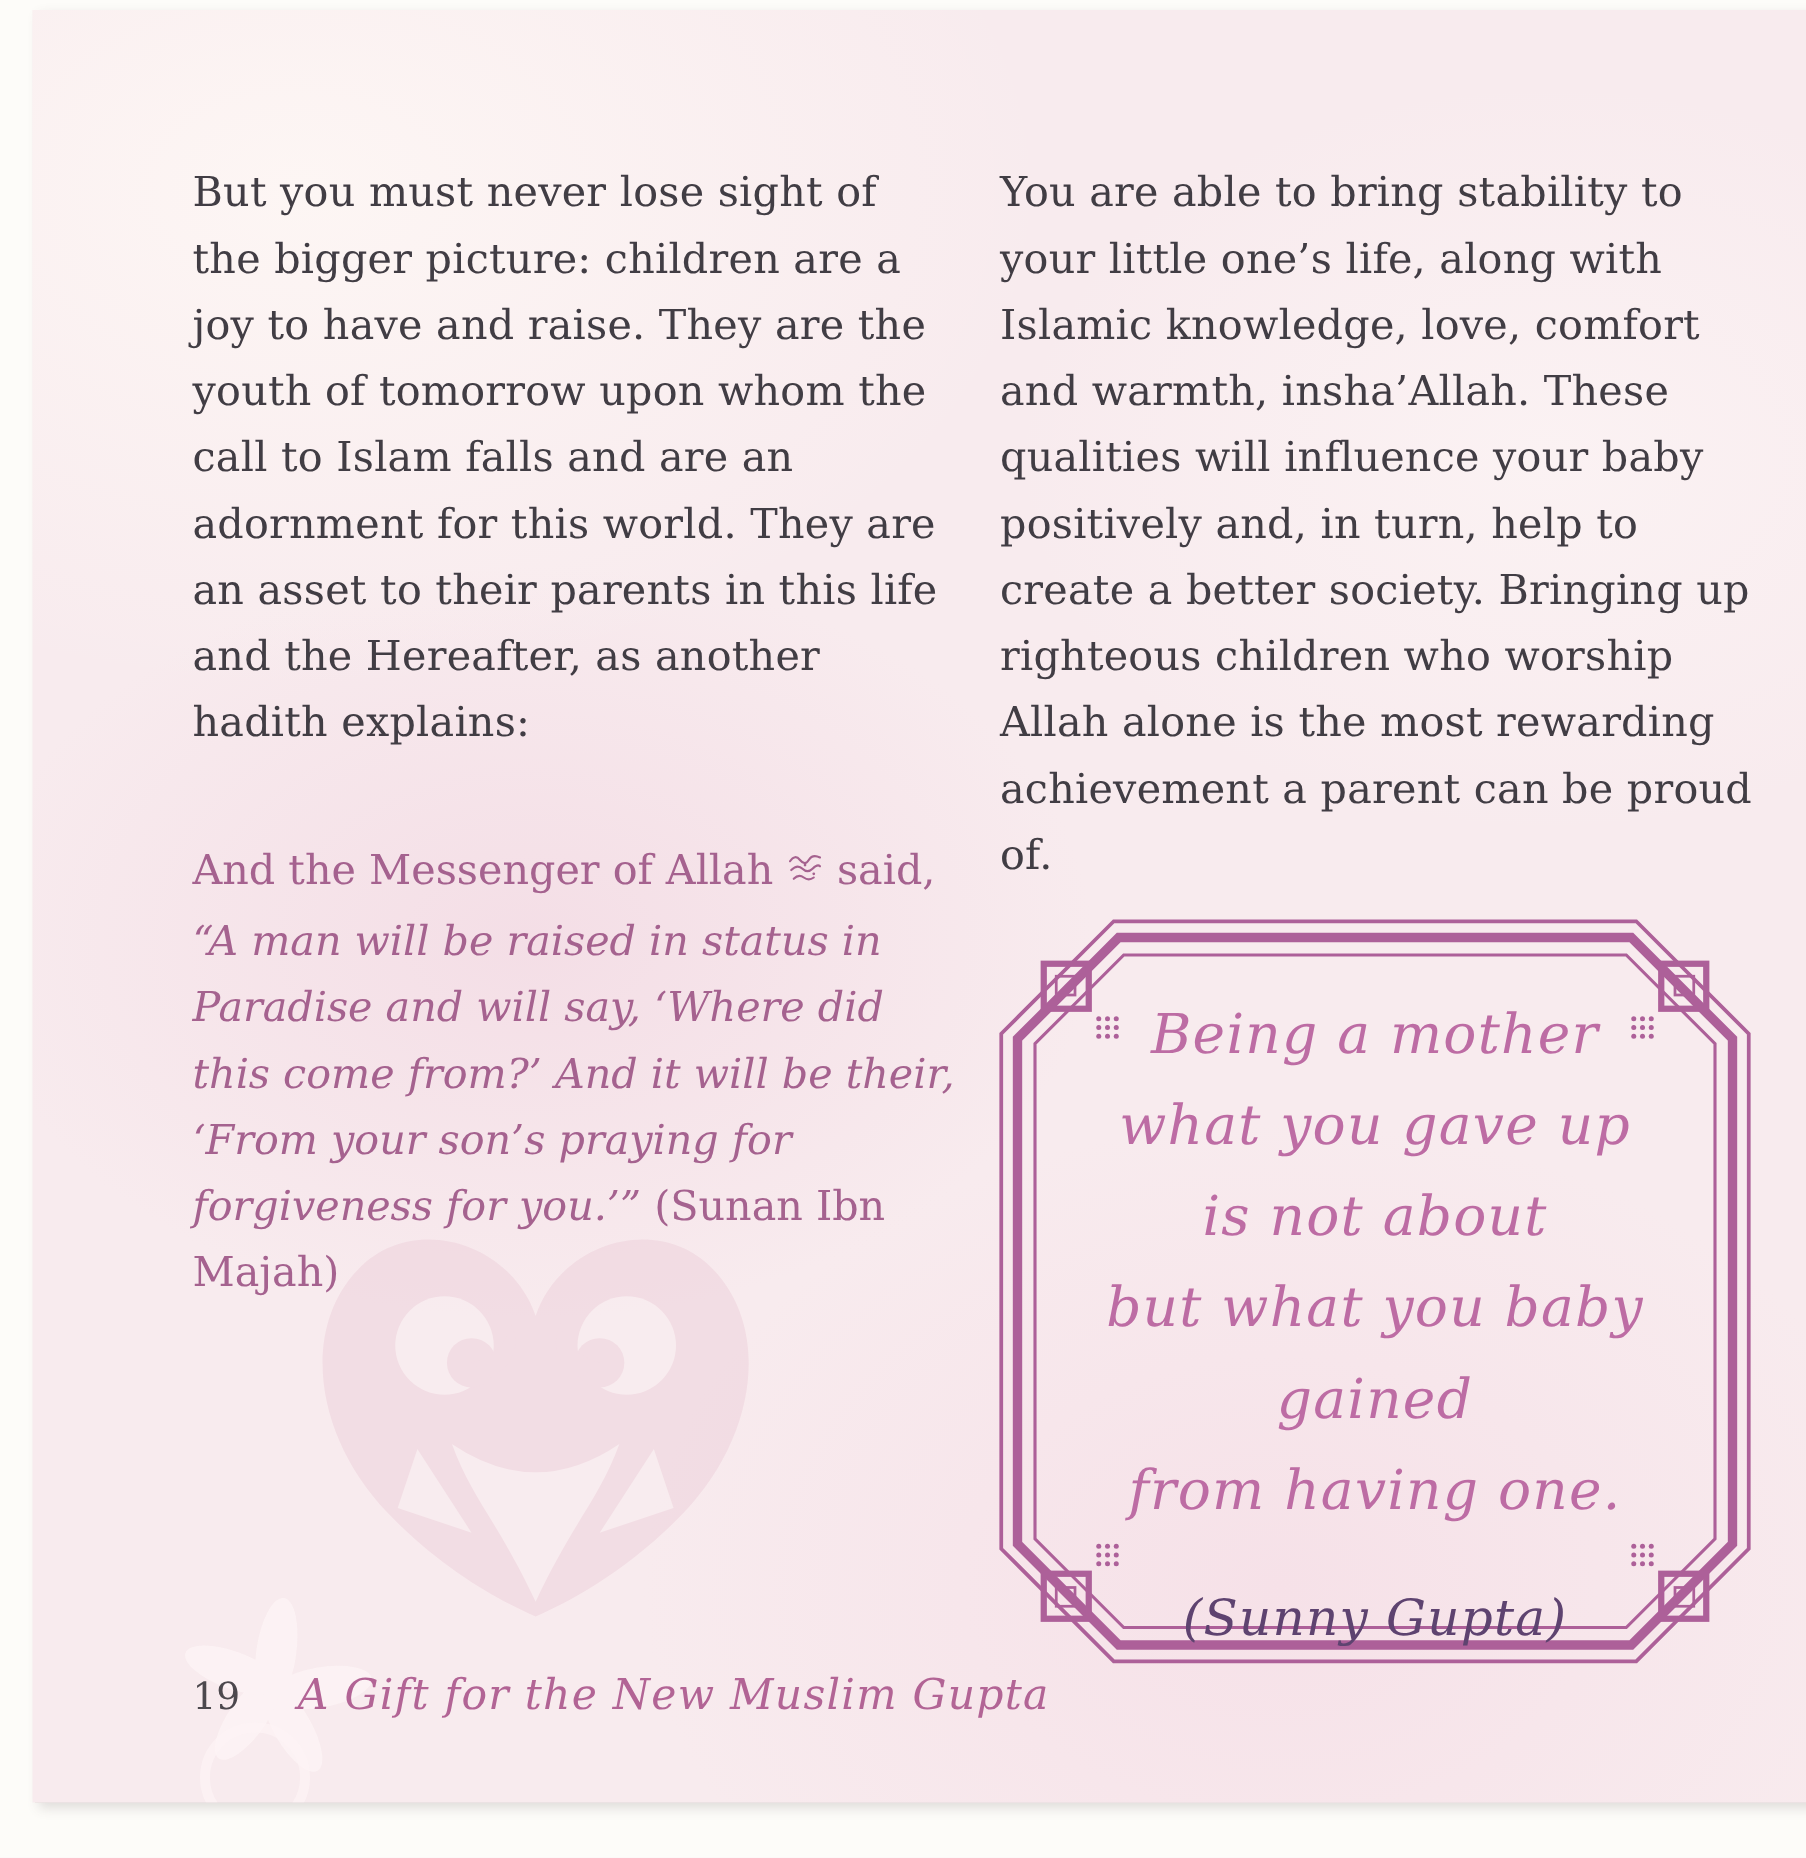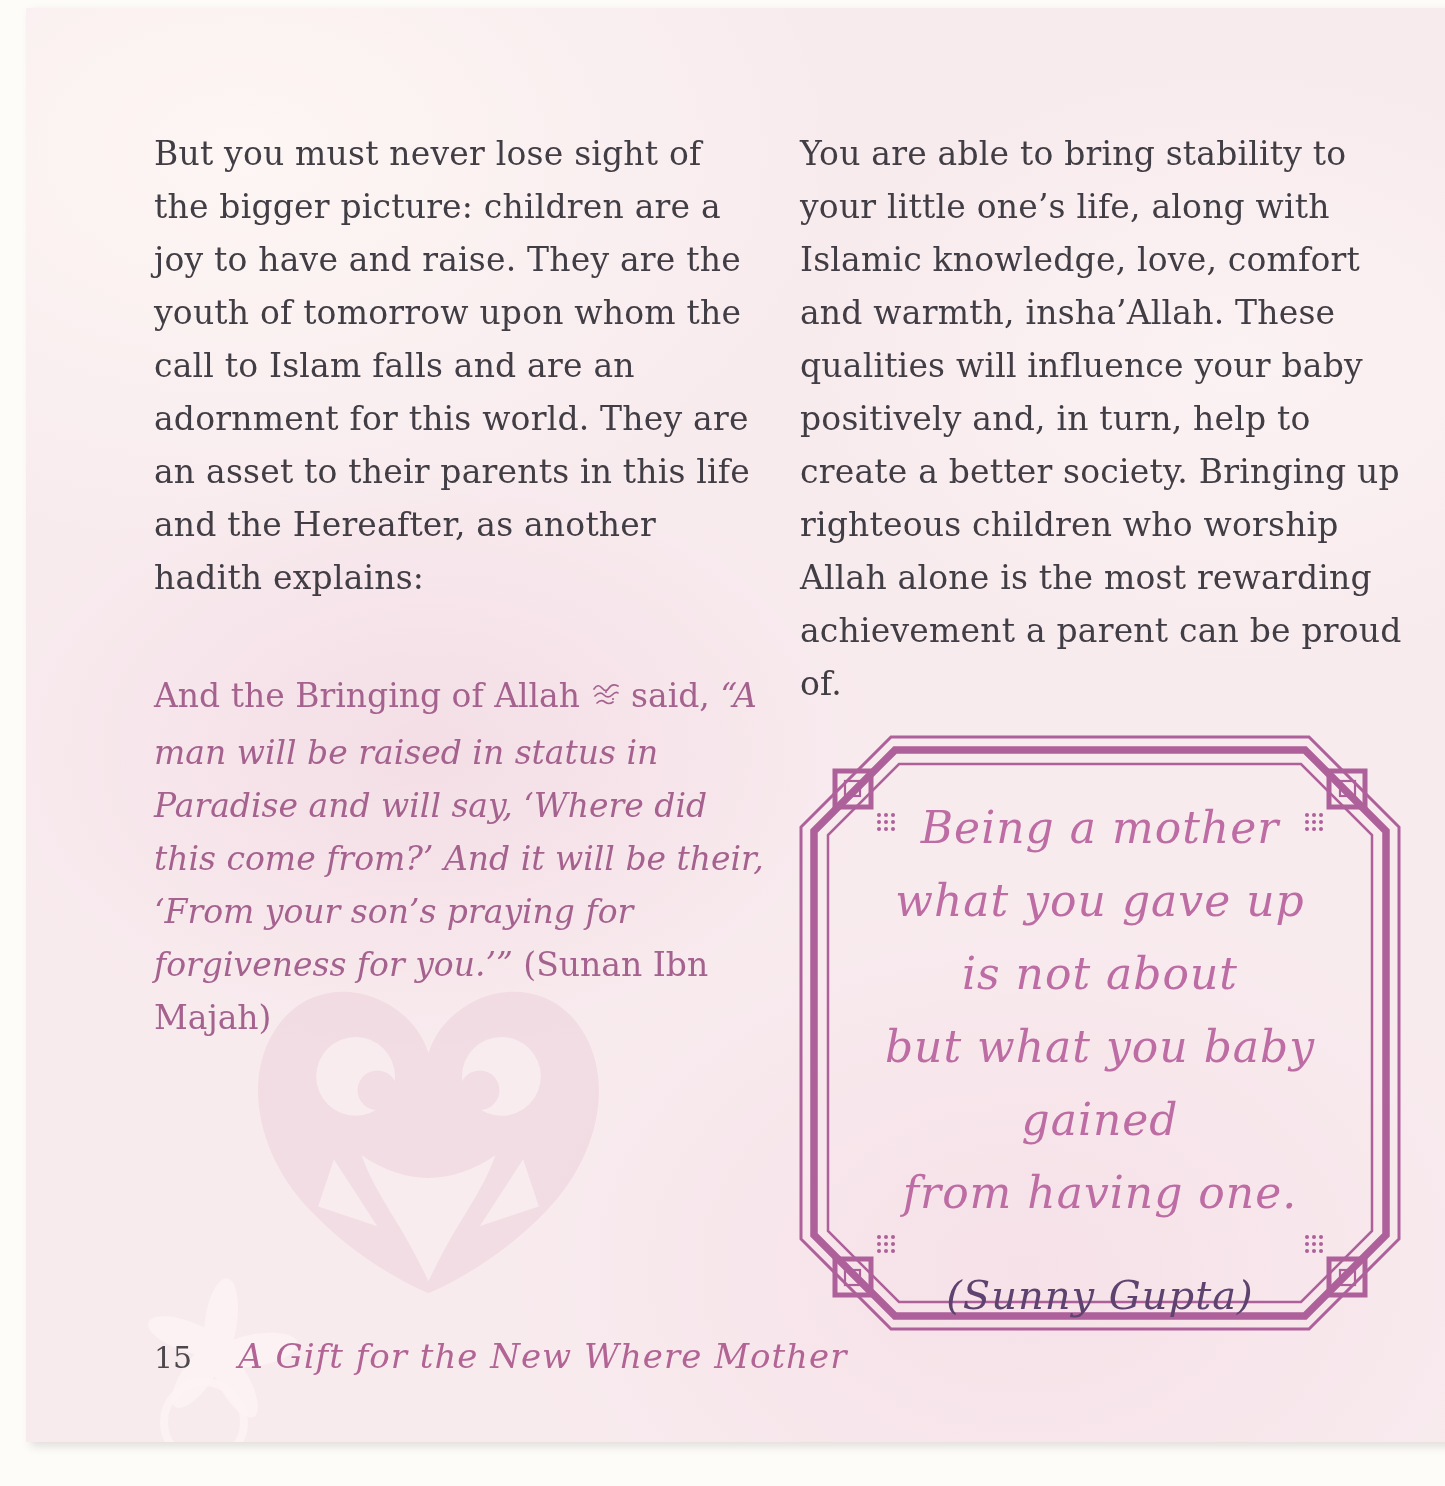--- a/index.html
+++ b/index.html
@@ -107,21 +107,21 @@
         <ellipse cx="160" cy="80" rx="16" ry="42" transform="rotate(80 160 80)"></ellipse>
         <ellipse cx="138" cy="112" rx="15" ry="40" transform="rotate(150 138 112)"></ellipse>
         <ellipse cx="102" cy="104" rx="15" ry="40" transform="rotate(215 102 104)"></ellipse>
         <ellipse cx="90" cy="66" rx="15" ry="40" transform="rotate(290 90 66)"></ellipse>
       </g>
       <circle cx="108" cy="152" r="40" fill="none" stroke="#fdf4f5" stroke-width="8" opacity="0.7"></circle>
     </svg>
 
     <p class="body-par par-left">But you must never lose sight of the bigger picture: children are a joy to have and raise. They are the youth of tomorrow upon whom the call to Islam falls and are an adornment for this world. They are an asset to their parents in this life and the Hereafter, as another hadith explains:</p>
 
-    <p class="hadith"><span>And the Bringing of Allah</span>
+    <p class="hadith"><span>And the Messenger of Allah</span>
       <span class="pbuh">
         <svg width="30" height="30" viewBox="0 0 30 30" aria-hidden="true">
           <g fill="none" stroke="#a5628f" stroke-width="1.7" stroke-linecap="round">
             <path d="M3,8 q4,-6 8,-1 t7,0 t9,-2"></path>
             <path d="M4,15 q5,-5 9,-1 t8,0 t6,-2"></path>
             <path d="M6,22 q4,-4 8,-1 t8,0"></path>
           </g>
           <g fill="#a5628f">
             <circle cx="15" cy="11" r="1.1"></circle>
               <circle cx="22" cy="18" r="1.1"></circle>
@@ -165,18 +165,18 @@
         <div class="qline">Being a mother</div>
         <div class="qline">what you gave up</div>
         <div class="qline">is not about</div>
         <div class="qline">but what you baby gained</div>
         <div class="qline">from having one.</div>
         <div class="attrib">(Sunny Gupta)</div>
       </div>
     </div>
 
     <div class="footer">
-      <span class="pagenum">15</span>
-      <span class="booktitle">A Gift for the New Where Mother</span>
+      <span class="pagenum">19</span>
+      <span class="booktitle">A Gift for the New Muslim Gupta</span>
     </div>
 
   </div>
 </div>
 
 </body></html>

